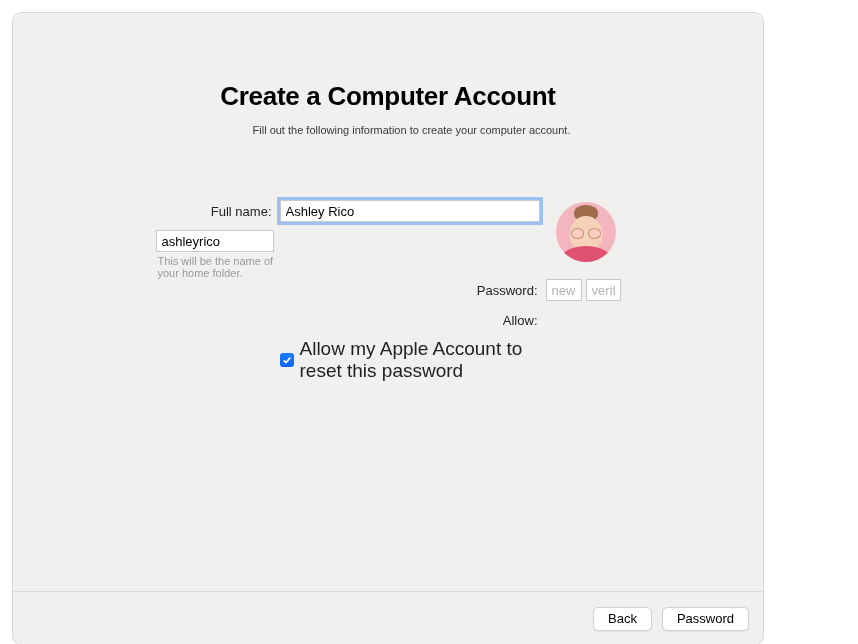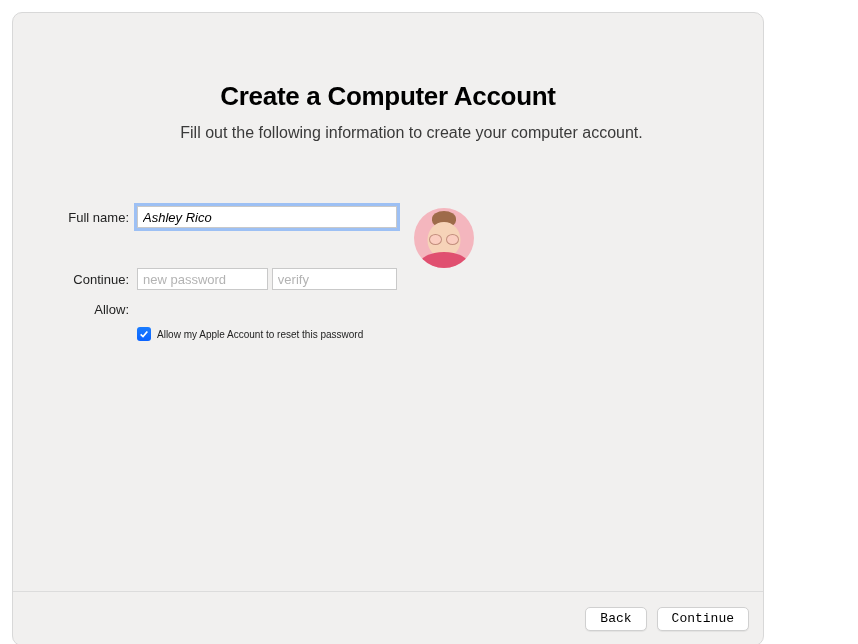--- a/index.html
+++ b/index.html
@@ -31,28 +31,29 @@
     }
     .title {
       font-size: 26px;
       font-weight: 700;
       text-align: center;
       color: #000;
       letter-spacing: -0.3px;
     }
     .subtitle {
       text-align: center;
-      font-size: 16px;
+      font-size: 11px;
       color: #3a3a3a;
       margin-top: 12px;
       padding-left: 47px;
     }
     .form-area {
       margin-top: 64px;
       display: flex;
+      justify-content: center;
     }
     .form-grid {
       display: grid;
       grid-template-columns: 118px 260px 75px;
       column-gap: 6px;
       align-items: start;
     }
     .label {
       text-align: right;
       font-size: 13px;
@@ -76,21 +77,20 @@
       outline: none;
     }
     input::placeholder {
       color: #b3b3b3;
     }
     .focused {
       border: 1px solid #6ea6f5;
       box-shadow: 0 0 0 3px rgba(0, 102, 255, 0.35);
       position: relative;
       z-index: 1;
-      font-style: italic;
     }
     .hint-text {
       font-size: 11px;
       color: #9a9a9a;
       margin-top: 3px;
       margin-left: 2px;
     }
     .row-spacer {
       height: 14px;
     }
@@ -124,21 +124,21 @@
       cursor: pointer;
     }
     .apple-checkbox svg {
       width: 10px;
       height: 10px;
       fill: none;
       stroke: #fff;
       stroke-width: 2;
     }
     .checkbox-label {
-      font-size: 10px;
+      font-size: 19px;
       color: #222;
     }
     .avatar {
       grid-row: 1 / 4;
       grid-column: 3 / 4;
       width: 60px;
       height: 60px;
       border-radius: 50%;
       background: #f4b6be;
       justify-self: center;
@@ -214,21 +214,21 @@
     .btn {
       height: 24px;
       padding: 0 14px;
       font-size: 13px;
       color: #000;
       background: #fff;
       border: 0.5px solid #d0d0d0;
       border-radius: 5px;
       box-shadow: 0 1px 1px rgba(0,0,0,0.06);
       cursor: pointer;
-      font-family: Liberation Mono, monospace;
+      font-family: Liberation Sans, sans-serif;
     }
   </style>
 </head>
 <body>
 
 <div class="window">
   <div class="content">
     <h1 class="title">Create a Computer Account</h1>
     <div class="subtitle">Fill out the following information to create your computer account.</div>
 
@@ -247,25 +247,29 @@
                 <div class="lens l"></div>
                 <div class="lens r"></div>
               </div>
             <div class="avatar-body"></div>
           </div>
         </div>
 
         <div style="height:8px"></div>
           <div style="height:8px"></div>
 
+        <div class="field-col">
+          <input type="text" value="ashleyrico" style="">
+          <div class="hint-text">This will be the name of your home folder.</div>
+        </div>
 
         <div class="row-spacer"></div>
           <div class="row-spacer"></div>
 
-        <div class="label">Continue:</div>
+        <div class="label">Password:</div>
         <div class="field-col">
           <div class="password-row">
             <input type="password" placeholder="new password" style="">
             <input type="password" placeholder="verify" style="">
           </div>
         </div>
         <div></div>
 
         <div style="height:8px"></div>
           <div style="height:8px"></div>
@@ -284,15 +288,15 @@
           <span class="checkbox-label">Allow my Apple Account to reset this password</span>
         </div>
         <div></div>
 
       </div>
     </div>
   </div>
 
   <div class="footer">
     <button class="btn">Back</button>
-    <button class="btn">Continue</button>
+    <button class="btn">Password</button>
   </div>
 </div>
 
 </body></html>

